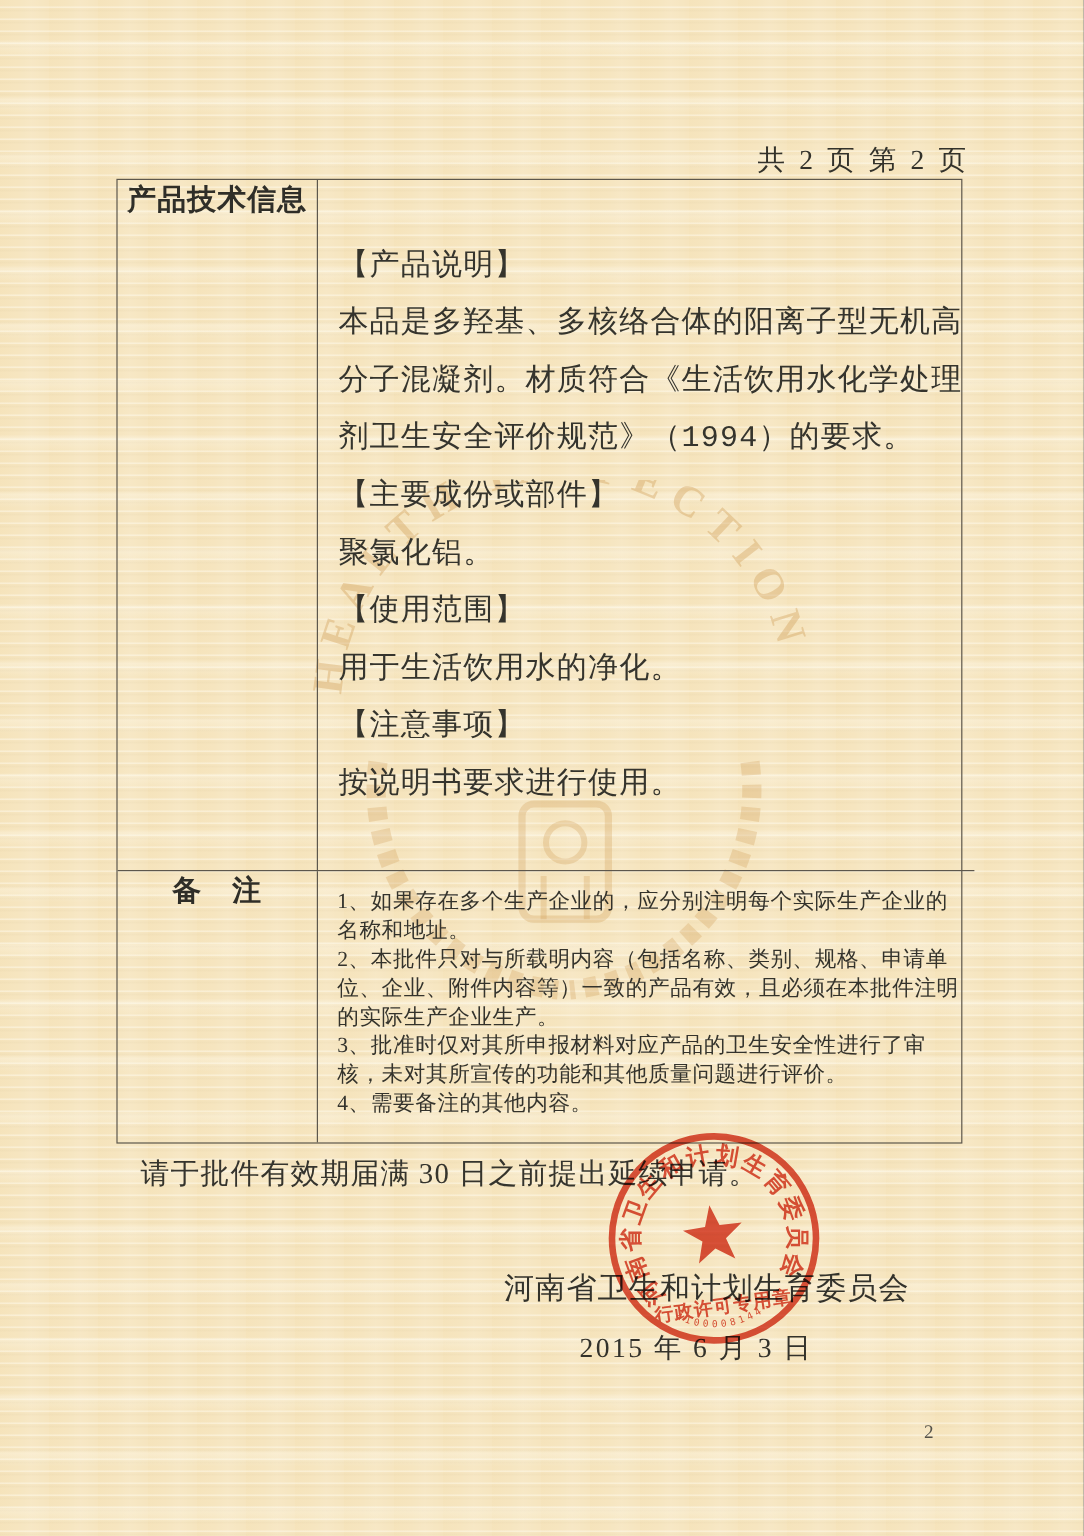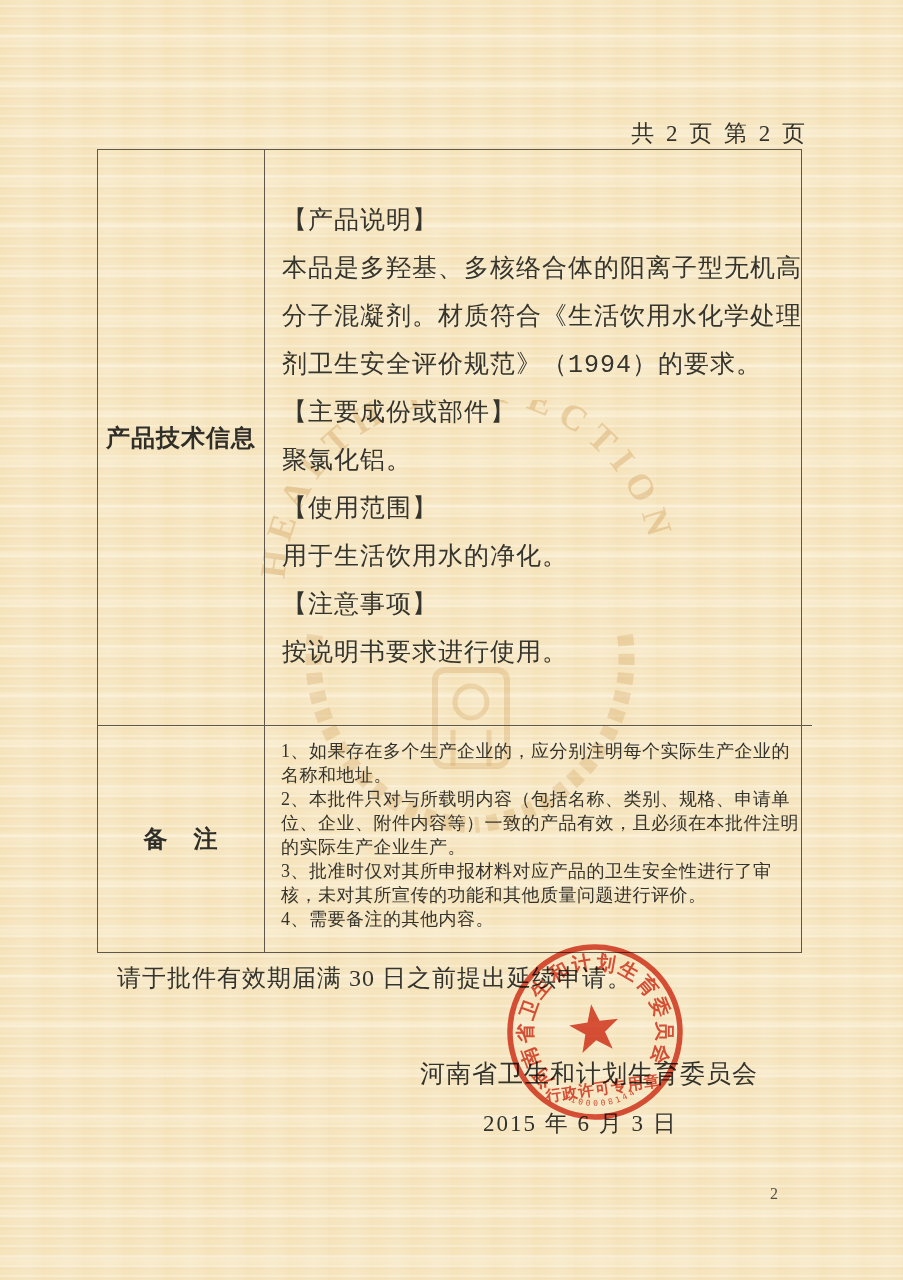--- a/index.html
+++ b/index.html
@@ -33,21 +33,21 @@
   .doc-table{
     position:absolute;left:97px;top:149px;width:703px;height:802px;
     border:1.5px solid #5d574c;
     display:grid;
     grid-template-columns:167px 1fr;
     grid-template-rows:576px 1fr;
   }
   .cell{box-sizing:border-box;}
   .c-label{
     border-right:1.5px solid #5d574c;
-    display:flex;align-items:center;justify-content:center;
+    display:flex;align-items:flex-start;justify-content:center;
     text-align:center;
   }
   .r1{border-bottom:1.5px solid #5d574c;}
   .label-text{font-size:24px;font-weight:600;letter-spacing:1px;color:#2f2e28;}
   .c-content1{
     padding:48px 10px 0 17px;
     font-size:25px;line-height:48px;letter-spacing:1px;color:#35342d;
   }
   .c-content1 .tline{white-space:nowrap;font-family:Liberation Mono, monospace;}
   .c-content2{

